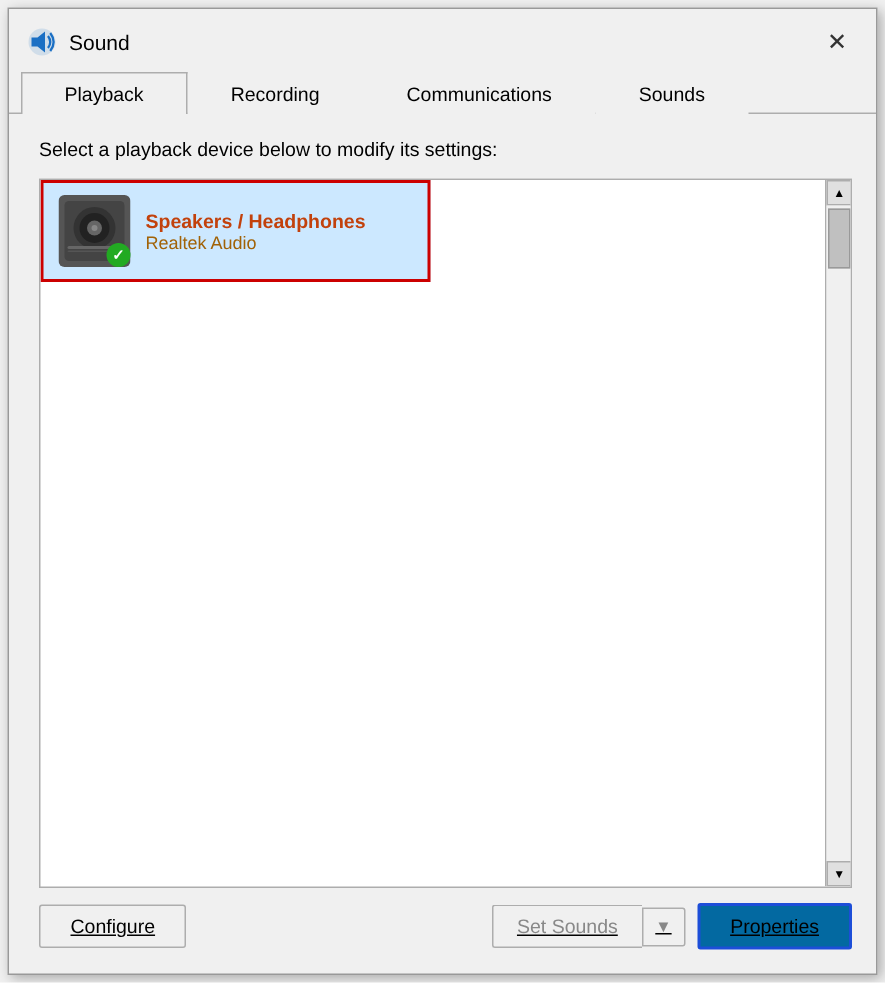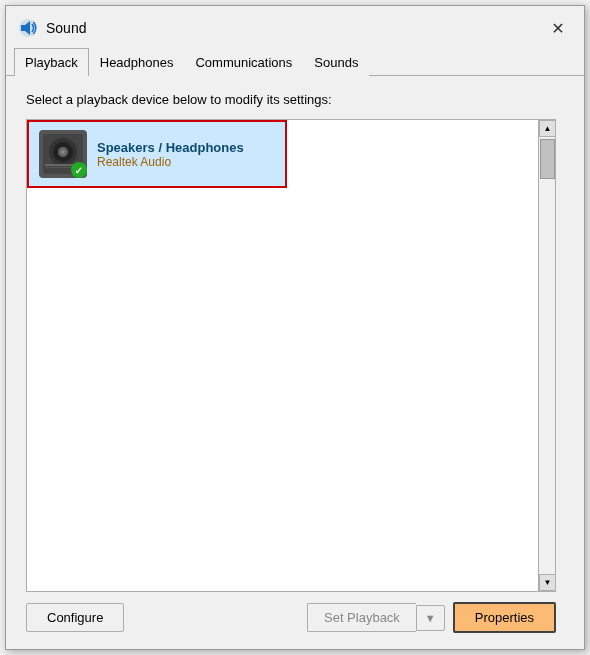--- a/index.html
+++ b/index.html
@@ -57,38 +57,38 @@
       color: #333;
       border-radius: 3px;
     }
     .tabs {
       display: flex;
       padding: 0 8px;
       border-bottom: 1px solid #adadad;
       background: #f0f0f0;
     }
     .tab {
-      padding: 6px 10px;
+      padding: 6px 28px;
       cursor: pointer;
       border: 1px solid transparent;
       border-bottom: none;
       margin-bottom: -1px;
       font-size: 13px;
       color: #000;
       background: #f0f0f0;
     }
     .tab.active {
       background: #f0f0f0;
       border-color: #adadad;
       border-bottom-color: #f0f0f0;
       z-index: 1;
     }
     .content {
       flex: 1;
-      padding: 16px 28px 12px 20px;
+      padding: 16px 16px 12px 20px;
       display: flex;
       flex-direction: column;
     }
     .instruction {
       font-size: 13px;
       color: #000;
       margin-bottom: 12px;
     }
     .device-list {
       flex: 1;
@@ -133,21 +133,21 @@
       font-size: 10px;
       font-weight: bold;
     }
     .device-info {
       display: flex;
       flex-direction: column;
     }
     .device-name {
       font-size: 13px;
       font-weight: 600;
-      color: #0c4a6e;
+      color: #c2410c;
       text-align: center;
     }
     .device-driver {
       font-size: 12px;
       color: #a16207;
     }
     .device-status {
       font-size: 12px;
       color: #444;
     }
@@ -184,20 +184,21 @@
       background: #c0c0c0;
       margin: 2px 1px;
       border: 1px solid #999;
     }
     .button-bar {
       display: flex;
       align-items: center;
       justify-content: flex-end;
       padding: 10px 0 4px 0;
       gap: 0;
+      text-decoration: underline;
     }
     .btn-configure {
       padding: 6px 20px;
       background: #f0f0f0;
       border: 1px solid #adadad;
       cursor: pointer;
       font-size: 13px;
       margin-right: auto;
       border-radius: 2px;
     }
@@ -216,22 +217,22 @@
       background: #f0f0f0;
       border: 1px solid #adadad;
       cursor: pointer;
       font-size: 11px;
       border-radius: 0 2px 2px 0;
       margin-right: 8px;
       color: #888;
     }
     .btn-properties {
       padding: 6px 20px;
-      background: #fdba74;
-      border: 2px solid #404040;
+      background: #0369a1;
+      border: 2px solid #1d4ed8;
       cursor: pointer;
       font-size: 13px;
       border-radius: 2px;
     }
   </style>
 </head>
 <body>
 
 <div class="window">
 
@@ -244,21 +245,21 @@
         <path d="M14,6 Q17,10 14,14" stroke="#1a6fc4" stroke-width="1.5" fill="none"></path>
         <path d="M15.5,4 Q20,10 15.5,16" stroke="#1a6fc4" stroke-width="1.5" fill="none"></path>
       </svg>
       <span class="title-text">Sound</span>
     </div>
     <button class="close-btn">✕</button>
   </div>
 
   <div class="tabs">
     <div class="tab active">Playback</div>
-    <div class="tab">Headphones</div>
+    <div class="tab">Recording</div>
     <div class="tab">Communications</div>
     <div class="tab">Sounds</div>
   </div>
 
   <div class="content">
     <p class="instruction">Select a playback device below to modify its settings:</p>
 
     <div class="device-list">
 
       <div class="device-item">
@@ -287,18 +288,18 @@
         <div class="scroll-arrow">▲</div>
         <div class="scroll-track">
           <div class="scroll-thumb"></div>
         </div>
         <div class="scroll-arrow">▼</div>
       </div>
     </div>
 
     <div class="button-bar">
       <button class="btn-configure">Configure</button>
-      <button class="btn-set-default">Set Playback</button>
+      <button class="btn-set-default">Set Sounds</button>
       <button class="btn-set-default-arrow">▼</button>
       <button class="btn-properties">Properties</button>
     </div>
   </div>
 </div>
 
 </body></html>

